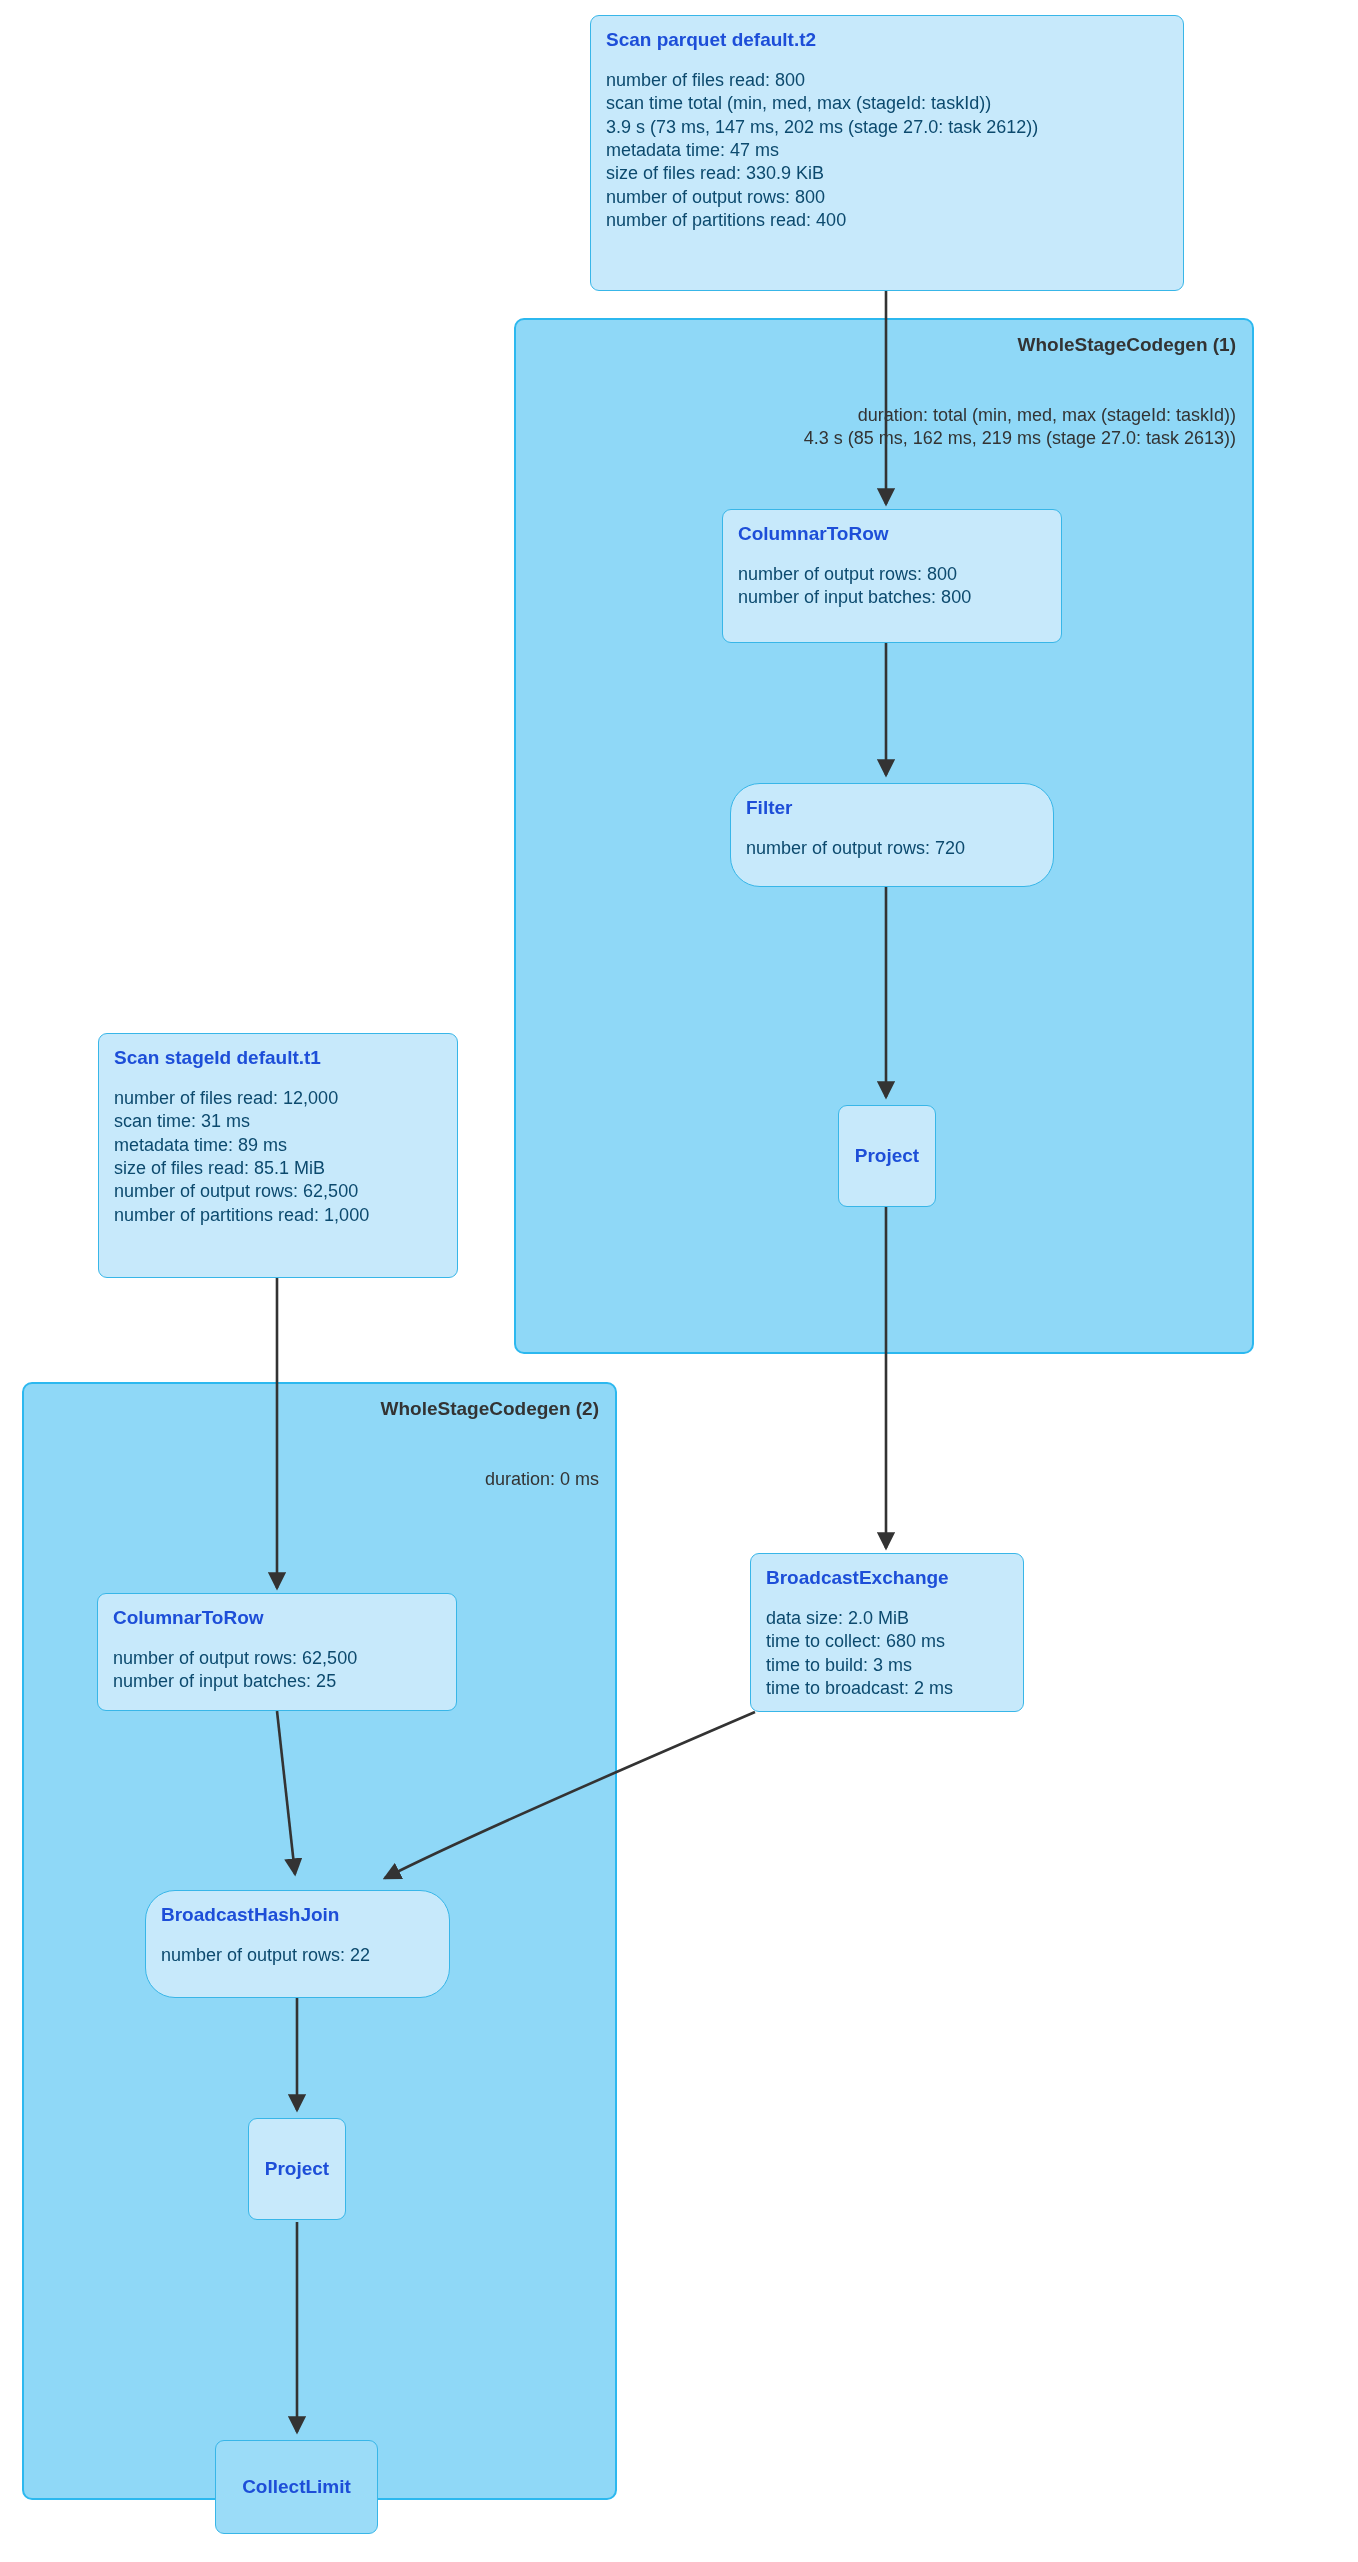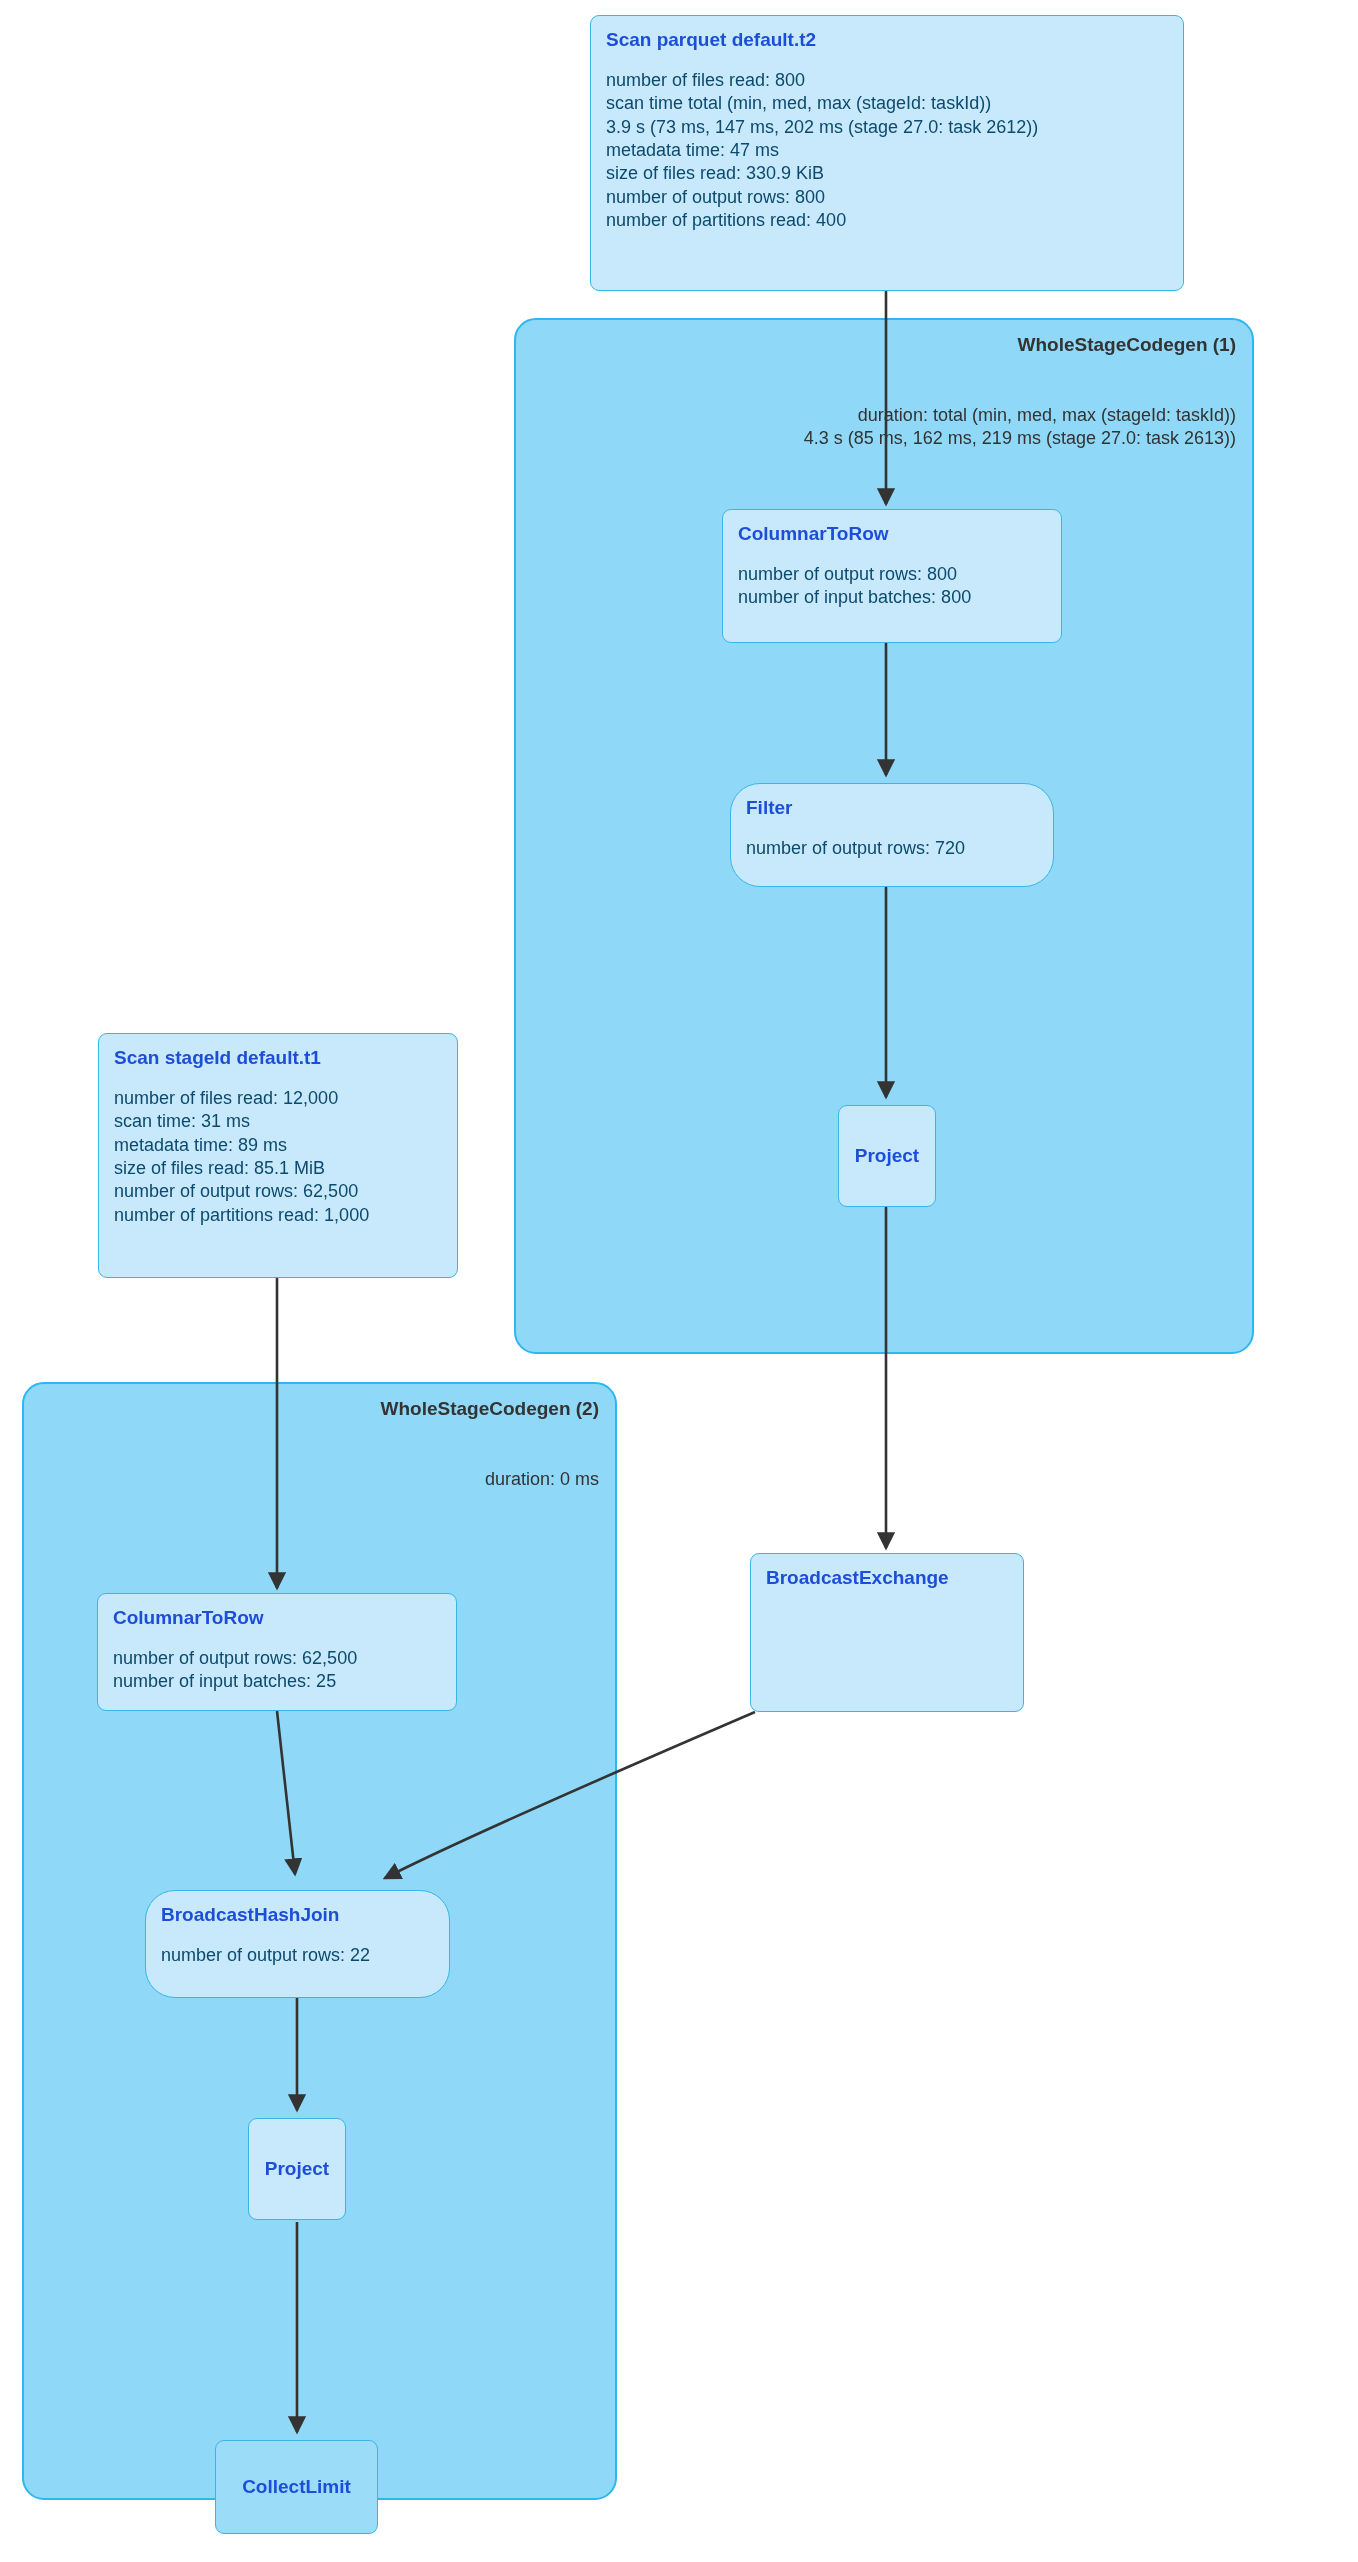--- a/index.html
+++ b/index.html
@@ -24,21 +24,21 @@
     top: 0;
     width: 1358px;
     height: 2562px;
     pointer-events: none;
     z-index: 5;
   }
   .container-box {
     position: absolute;
     background: #8fd8f7;
     border: 2px solid #2cb8ef;
-    border-radius: 22px;
+    border-radius: 10px;
     box-sizing: border-box;
     z-index: 1;
   }
   .container-title {
     position: absolute;
     right: 16px;
     top: 14px;
     font-size: 19px;
     font-weight: bold;
     color: #333333;
@@ -179,20 +179,26 @@
   <div class="node-box" style="left:97px; top:1593px; width:360px; height:118px;">
     <div class="node-title">ColumnarToRow</div>
     <div class="node-metrics">
       <div>number of output rows: 62,500</div>
       <div>number of input batches: 25</div>
     </div>
   </div>
 
   <div class="node-box" style="left:750px; top:1553px; width:274px; height:159px;">
     <div class="node-title">BroadcastExchange</div>
+    <div class="node-metrics">
+      <div>data size: 2.0 MiB</div>
+      <div>time to collect: 680 ms</div>
+      <div>time to build: 3 ms</div>
+      <div>time to broadcast: 2 ms</div>
+    </div>
   </div>
 
   <div class="node-box" style="left:145px; top:1890px; width:305px; height:108px;border-radius:30px;">
     <div class="node-title">BroadcastHashJoin</div>
     <div class="node-metrics">
       <div>number of output rows: 22</div>
     </div>
   </div>
 
   <div class="node-box plain" style="left:248px; top:2118px; width:98px; height:102px;">

